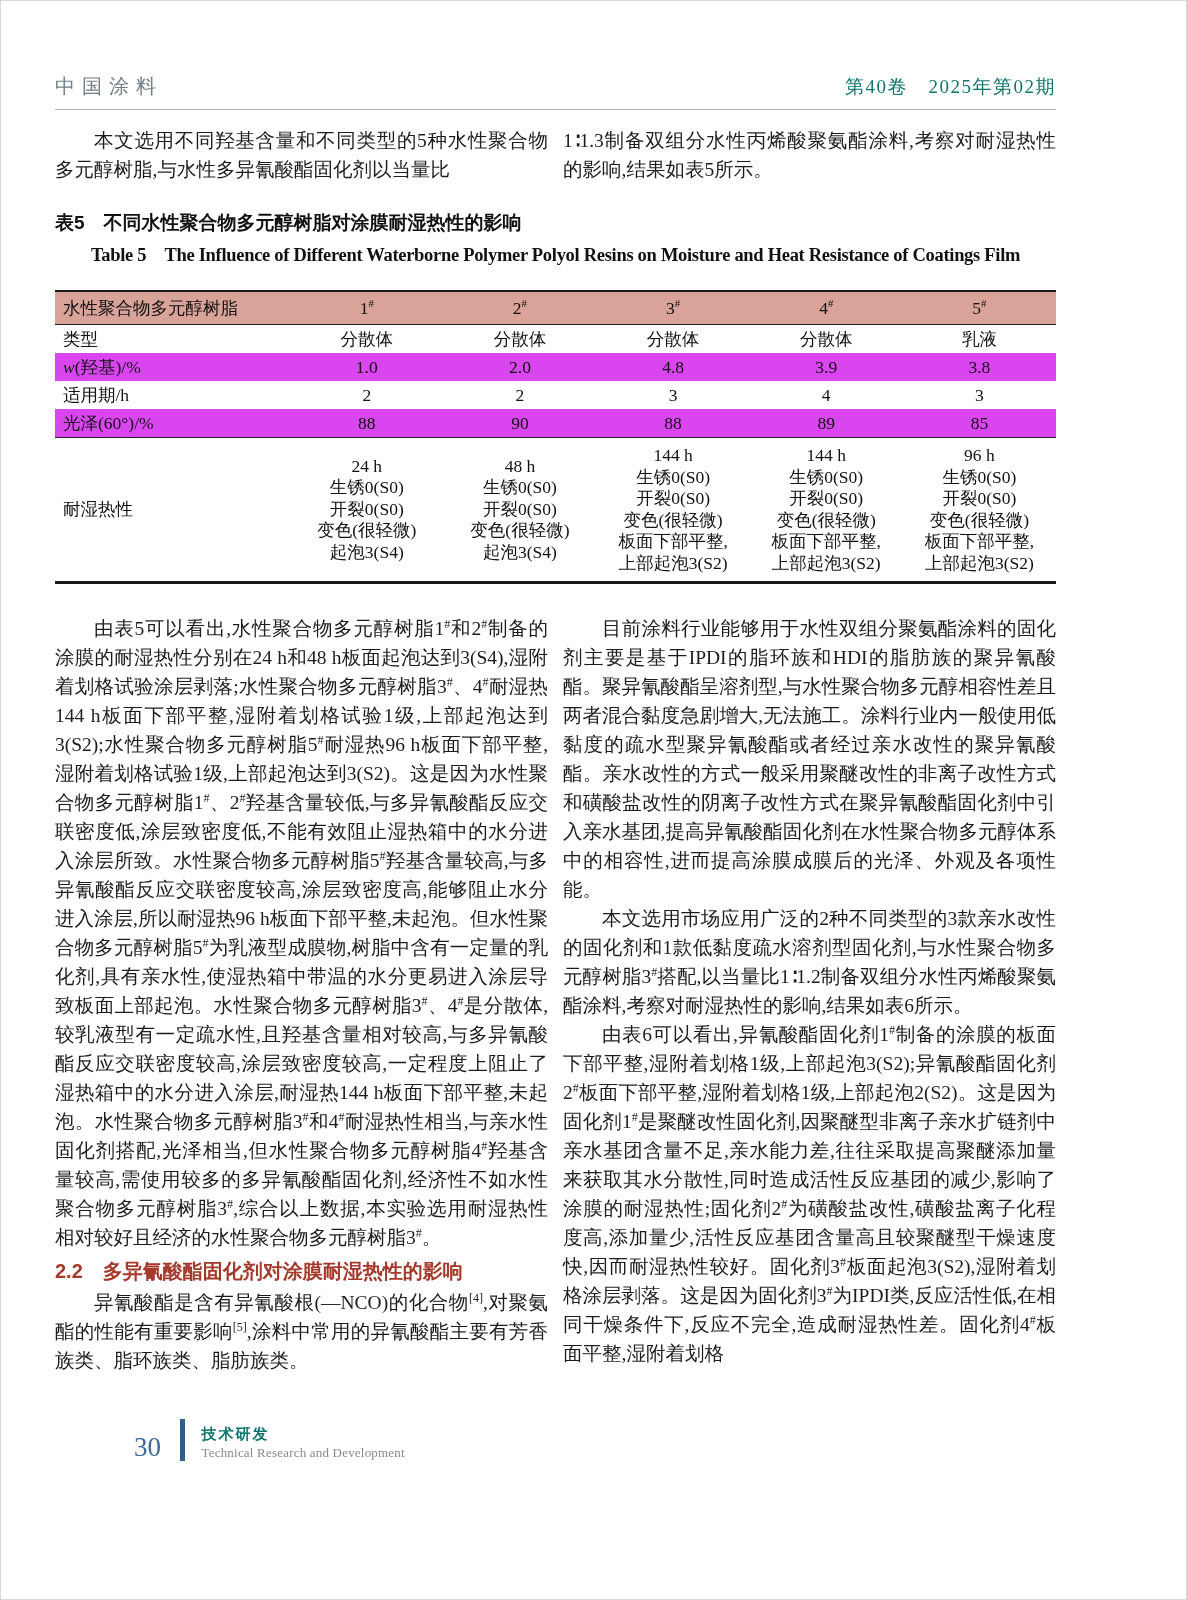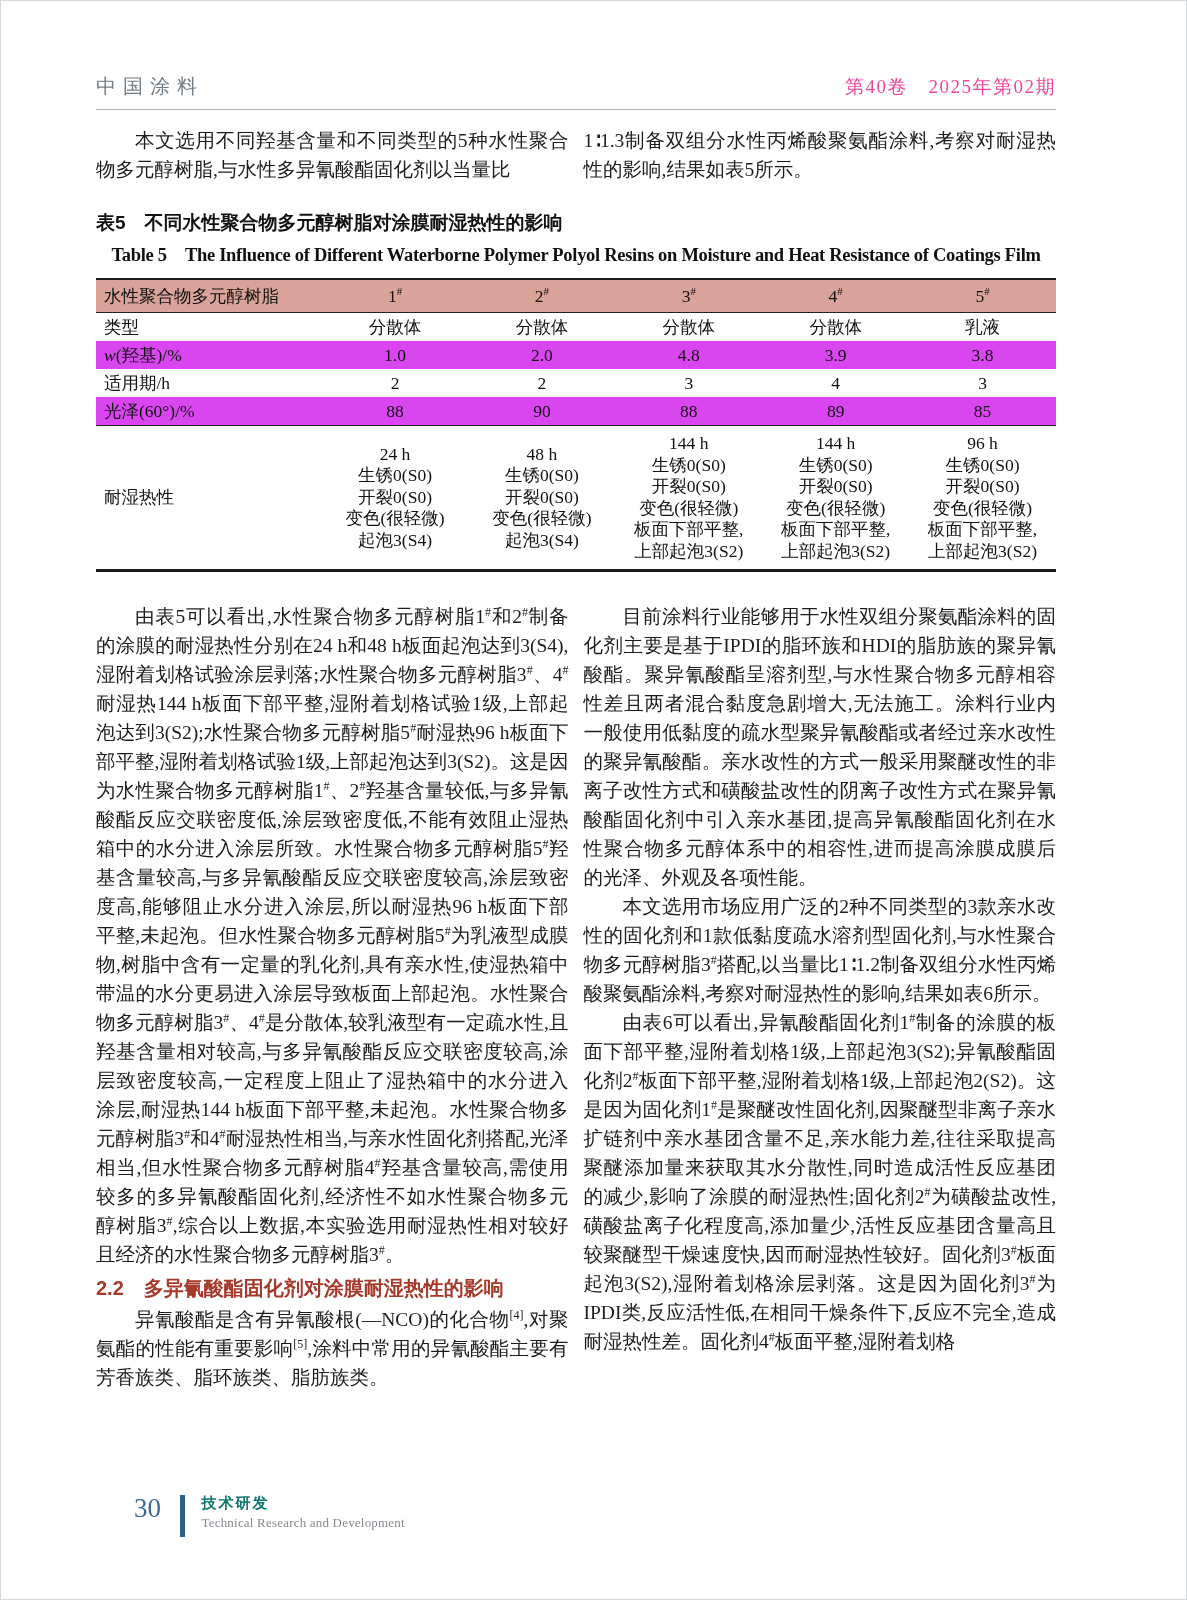--- a/index.html
+++ b/index.html
@@ -2,29 +2,29 @@
 <html lang="zh"><head>
 <meta charset="utf-8">
 <style>
   html,body{margin:0;padding:0;}
   body{
     width:1187px;height:1600px;position:relative;background:#ffffff;
     border:1px solid #d6d9db;box-sizing:border-box;
     font-family:"Liberation Serif","DejaVu Serif",serif;
     color:#1c1c1c;overflow:hidden;
   }
-  .inner{padding:0 130px 0 95px;}
+  .inner{padding:0 130px 0 54px;}
 
   
   .runhead{
     padding-top:72px;display:flex;justify-content:space-between;align-items:flex-end;
     border-bottom:1.5px solid #a9b0b6;padding-bottom:9px;
   }
   .runhead .journal{font-size:20px;color:#737d85;letter-spacing:7px;}
-  .runhead .issue{font-size:19px;color:#ec4899;letter-spacing:1.5px;}
+  .runhead .issue{font-size:19px;color:#0f766e;letter-spacing:1.5px;}
 
   
   .twocol{display:flex;gap:15px;}
   .twocol .col{flex:1 1 0;min-width:0;}
   p.body-p{
     margin:0;font-size:19.5px;line-height:29px;text-align:justify;
     text-justify:inter-ideograph;
   }
   p.indent{text-indent:2em;}
   .intro{margin-top:16px;}
@@ -35,21 +35,21 @@
     margin-top:26px;font-weight:bold;font-size:19px;color:#111;
     font-family:"Liberation Sans","DejaVu Sans",sans-serif;
   }
   .cap-en{
     margin-top:6px;text-align:center;font-weight:bold;font-size:18.5px;color:#111;
     letter-spacing:-0.3px;white-space:nowrap;
   }
 
   
   table.t5{
-    margin-top:11px;width:100%;border-collapse:collapse;
+    margin-top:23px;width:100%;border-collapse:collapse;
     border-top:2.5px solid #1a1a1a;border-bottom:3px solid #1a1a1a;
     font-size:17.5px;color:#111;
   }
   table.t5 td{
     padding:3px 2px;text-align:center;vertical-align:middle;line-height:22px;
     white-space:pre-line;
   }
   table.t5 td.label{text-align:left;padding-left:8px;}
   tr.t-head{background:#d9a399;border-bottom:1.5px solid #222;}
   tr.t-head td{padding:5px 2px;}
@@ -60,21 +60,21 @@
   .it{font-style:italic;}
 
   
   .bodytext{margin-top:30px;}
   .sec-heading{
     margin:4px 0 2px;font-size:20px;line-height:30px;font-weight:bold;color:#a5392b;
     font-family:"Liberation Sans","DejaVu Sans",sans-serif;text-align:left;
   }
 
   
-  .footer{position:absolute;left:133px;top:1494px;display:flex;align-items:flex-start;gap:8px;}
+  .footer{position:absolute;left:133px;top:1418px;display:flex;align-items:flex-end;gap:8px;}
   .footer .pagenum{font-size:27px;color:#3c6a9b;line-height:1;margin-right:11px;}
   .footer .bar{width:4.5px;height:42px;background:#2e5e8c;margin-right:9px;}
   .footer .sec-zh{
     font-size:15px;font-weight:bold;color:#0f766e;letter-spacing:2px;line-height:1.1;
     font-family:"Liberation Sans","DejaVu Sans",sans-serif;
   }
   .footer .sec-en{font-size:13px;color:#85898e;margin-top:3px;letter-spacing:0.2px;}
 </style>
 </head>
 <body>

